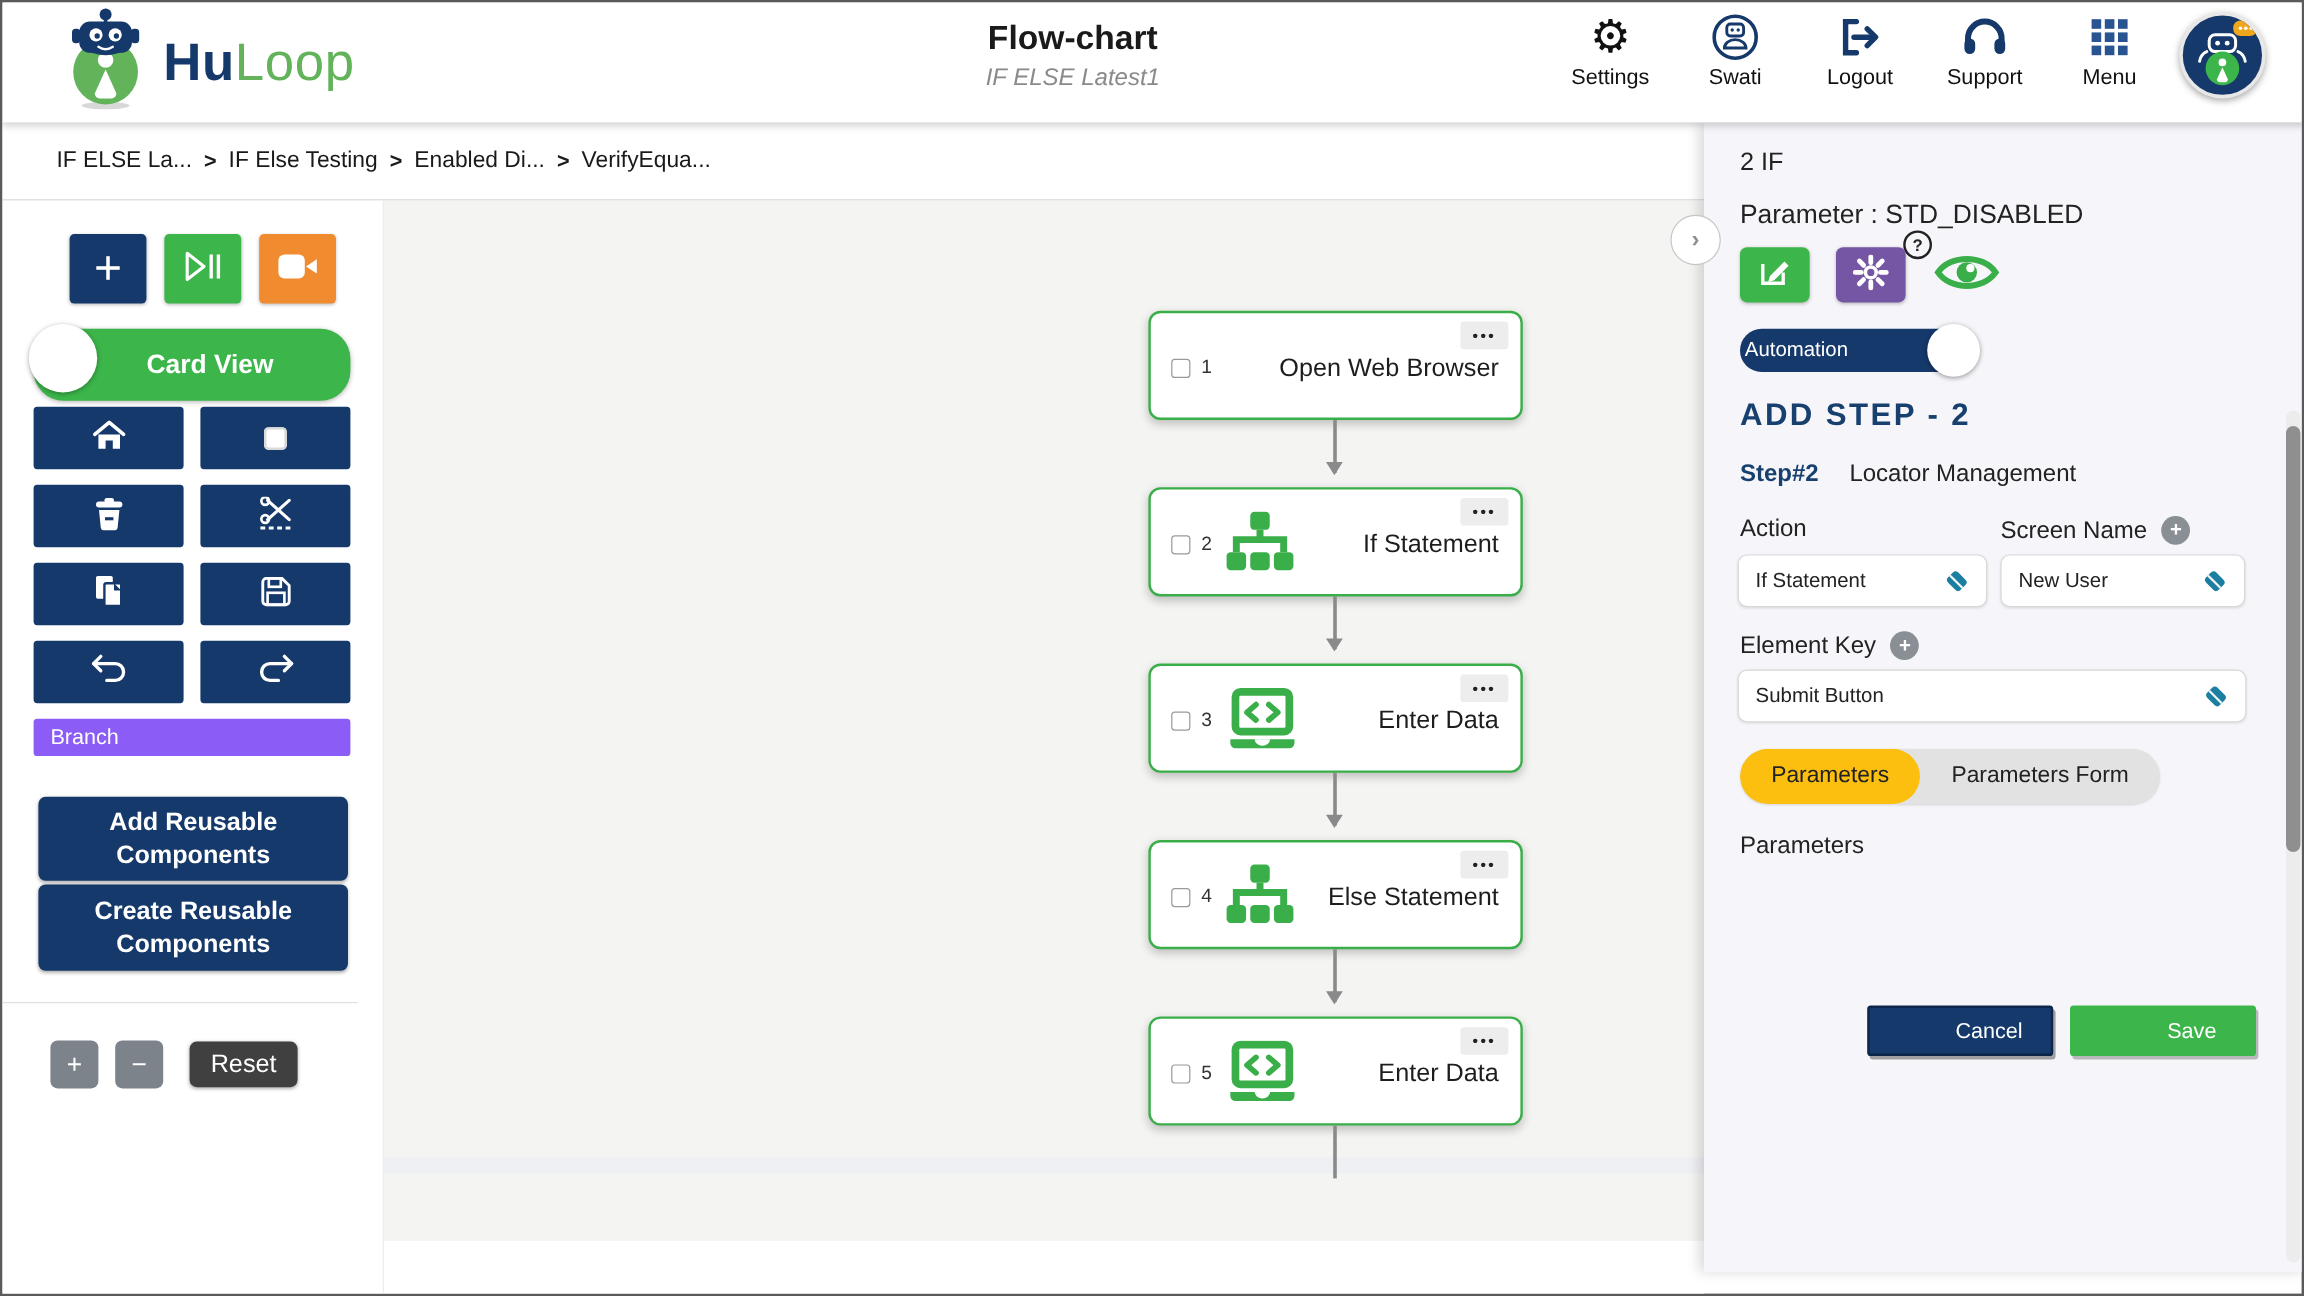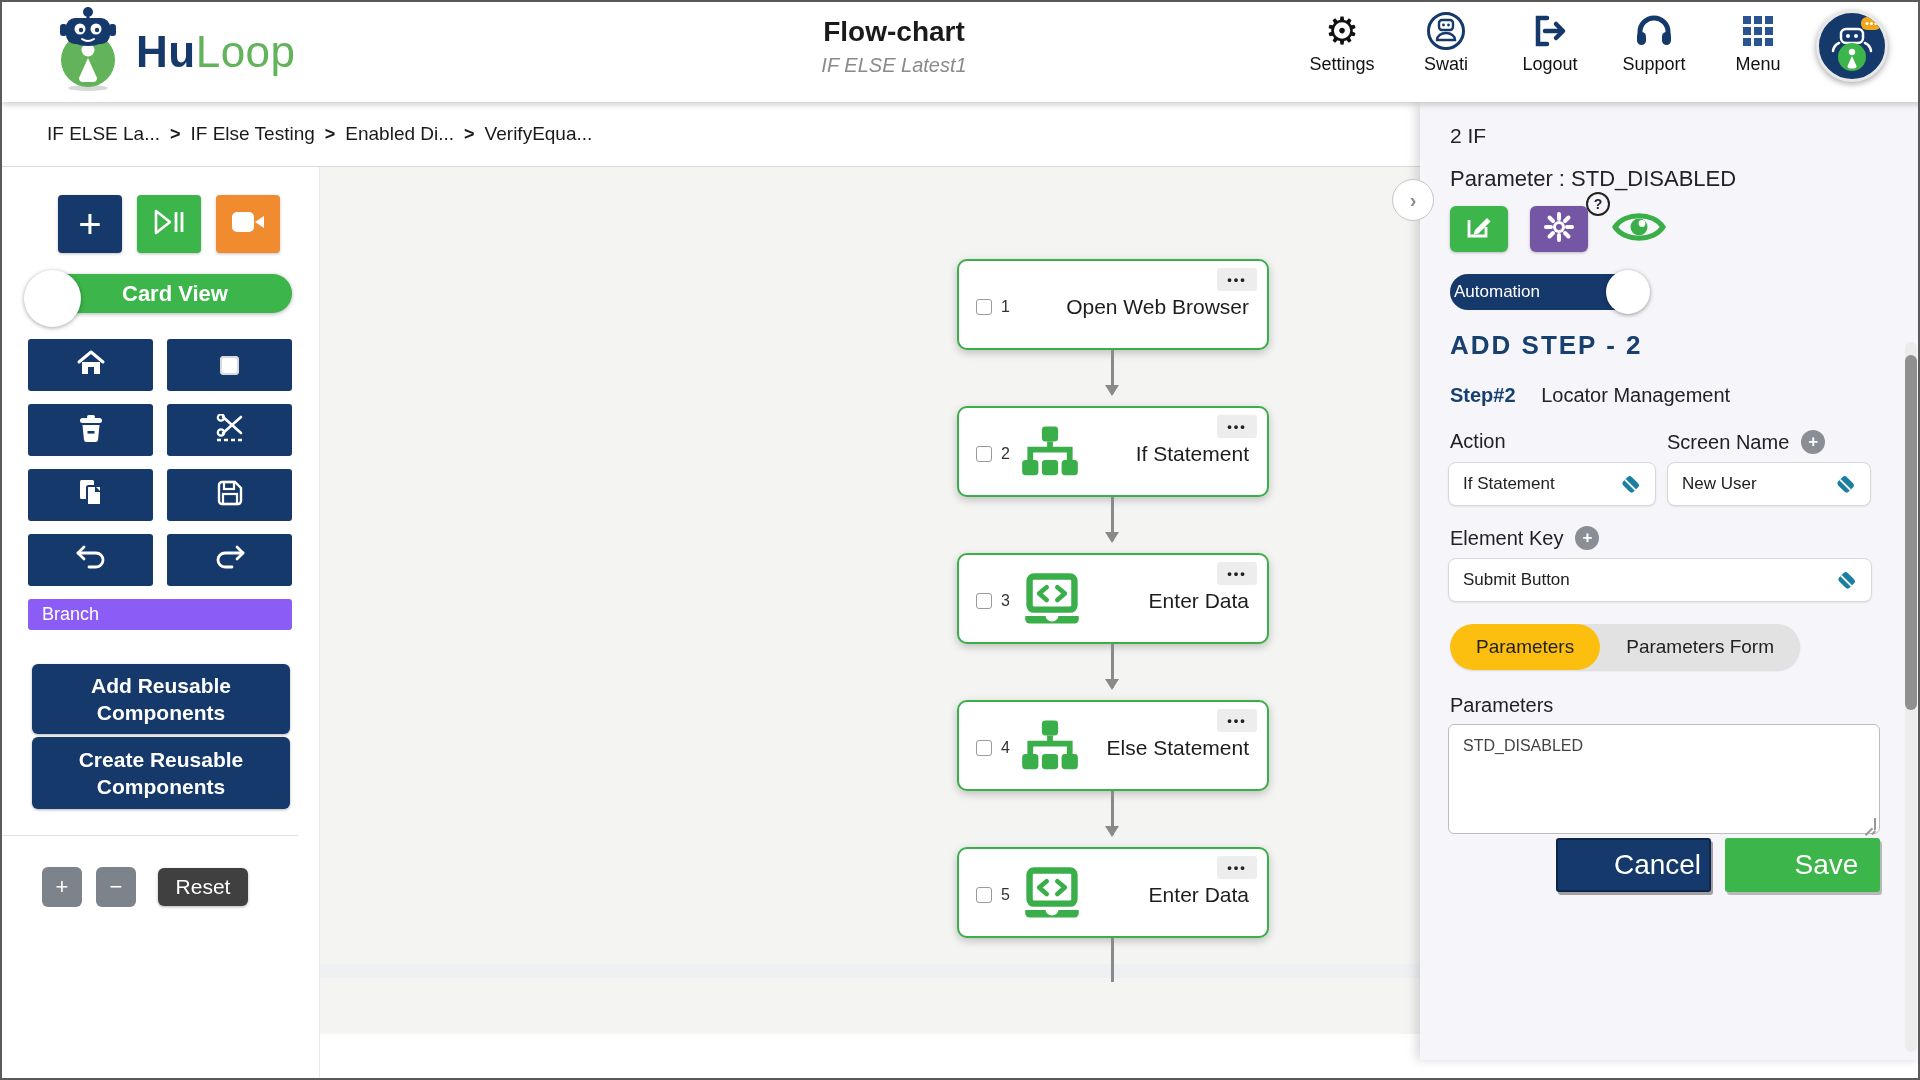--- a/index.html
+++ b/index.html
@@ -37,21 +37,21 @@
   .sidebar { position:absolute; left:0; top:165px; width:318px; height:915px; background:#fff; z-index:4;
              border-right:1px solid #ececec; }
   .tool-row { position:absolute; left:56px; top:28px; display:flex; gap:15px; }
   .tool-btn { width:64px; height:58px; border-radius:4px; display:flex; align-items:center; justify-content:center;
               cursor:pointer; box-shadow:0 1px 3px rgba(0,0,0,0.25); }
   .tb-navy { background:#16396b; }
   .tb-green { background:#3cb54a; }
   .tb-orange { background:#f18b2f; }
   .plus-glyph { color:#fff; font-size:40px; font-weight:400; line-height:40px; }
 
-  .cardview { position:absolute; left:26px; top:107px; width:264px; height:39px; background:#3cb54a;
+  .cardview { position:absolute; left:26px; top:107px; width:264px; height:60px; background:#3cb54a;
               border-radius:25px; display:flex; align-items:center; justify-content:center; cursor:pointer;
               box-shadow:0 1px 4px rgba(0,0,0,0.3); }
   .cardview .knob { position:absolute; left:-4px; top:-4px; width:57px; height:57px; background:#fff;
                     border-radius:50%; box-shadow:0 1px 4px rgba(0,0,0,0.35); }
   .cardview .cv-label { color:#fff; font-size:22px; font-weight:700; margin-left:30px; }
 
   .btn-grid { position:absolute; left:26px; top:172px; width:264px; display:grid;
               grid-template-columns:125px 125px; grid-auto-rows:52px; gap:13px 14px; }
   .grid-btn { background:#16396b; border-radius:3px; display:flex; align-items:center; justify-content:center;
               cursor:pointer; }
@@ -149,21 +149,21 @@
                font-family:"Liberation Sans", sans-serif; font-size:16px; color:#444; padding:12px 14px; }
   .resize-handle { position:absolute; right:3px; bottom:3px; width:12px; height:12px;
                border-right:2px solid #999; border-bottom:none; cursor:nwse-resize;
                background:linear-gradient(135deg, transparent 0 50%, transparent 50%); }
   .resize-handle:before { content:""; position:absolute; right:1px; bottom:1px; width:10px; height:1.6px;
                background:#999; transform:rotate(-45deg); transform-origin:right bottom; }
   .resize-handle:after { content:""; position:absolute; right:1px; bottom:1px; width:5px; height:1.6px;
                background:#999; transform:rotate(-45deg) translateY(4px); transform-origin:right bottom; }
 
   .p-btnrow { position:absolute; left:0; top:736px; width:460px; display:flex; justify-content:flex-end; gap:14px; }
-  .p-btn { width:155px; height:54px; display:flex; align-items:center; justify-content:center; font-size:28px;
+  .p-btn { width:155px; height:42px; display:flex; align-items:center; justify-content:center; font-size:18px;
            color:#fff; border-radius:3px; cursor:pointer;padding-left:48px; }
   .btn-cancel { background:#16396b; border:2px solid #0c2548; box-shadow:2px 3px 0 rgba(0,0,0,0.35); }
   .btn-save { background:#3cb54a; box-shadow:2px 3px 0 rgba(0,0,0,0.25); }
 
   .p-scroll-track { position:absolute; right:5px; top:240px; width:12px; height:710px; background:#ececec; border-radius:6px; }
   .p-scroll-thumb { position:absolute; right:5px; top:253px; width:12px; height:355px; background:#8f8f8f; border-radius:6px; cursor:grab; }
 </style>
 </head>
 <body>
 
@@ -596,24 +596,20 @@
         </span>
       </div>
 
       <div class="tabs">
         <div class="tab active">Parameters</div>
         <div class="tab">Parameters Form</div>
       </div>
 
       <div class="p-paramlabel">Parameters</div>
 
-      <div class="param-box">
-        <textarea style="">STD_DISABLED</textarea>
-        <span class="resize-handle"></span>
-      </div>
 
       <div class="p-btnrow">
         <div class="p-btn btn-cancel">Cancel</div>
         <div class="p-btn btn-save">Save</div>
       </div>
 
       <div class="p-scroll-track"></div>
       <div class="p-scroll-thumb"></div>
     </div>
   </section>

